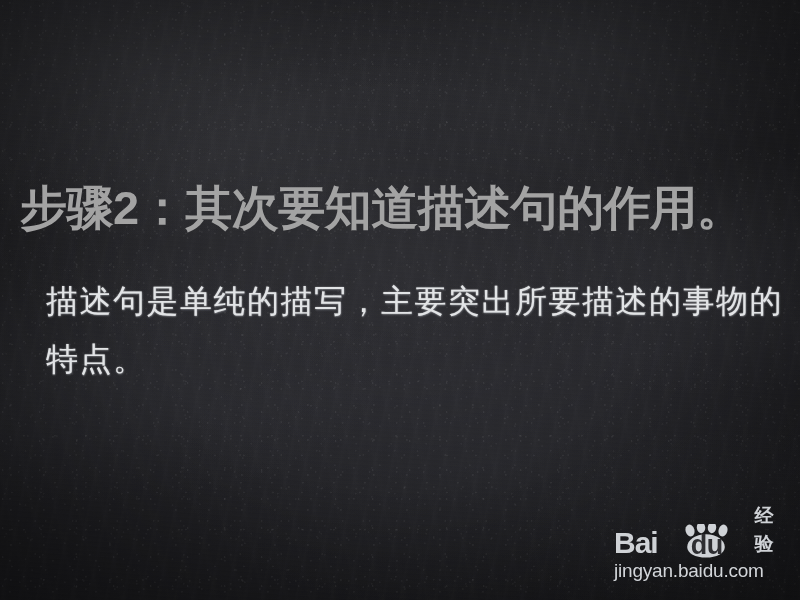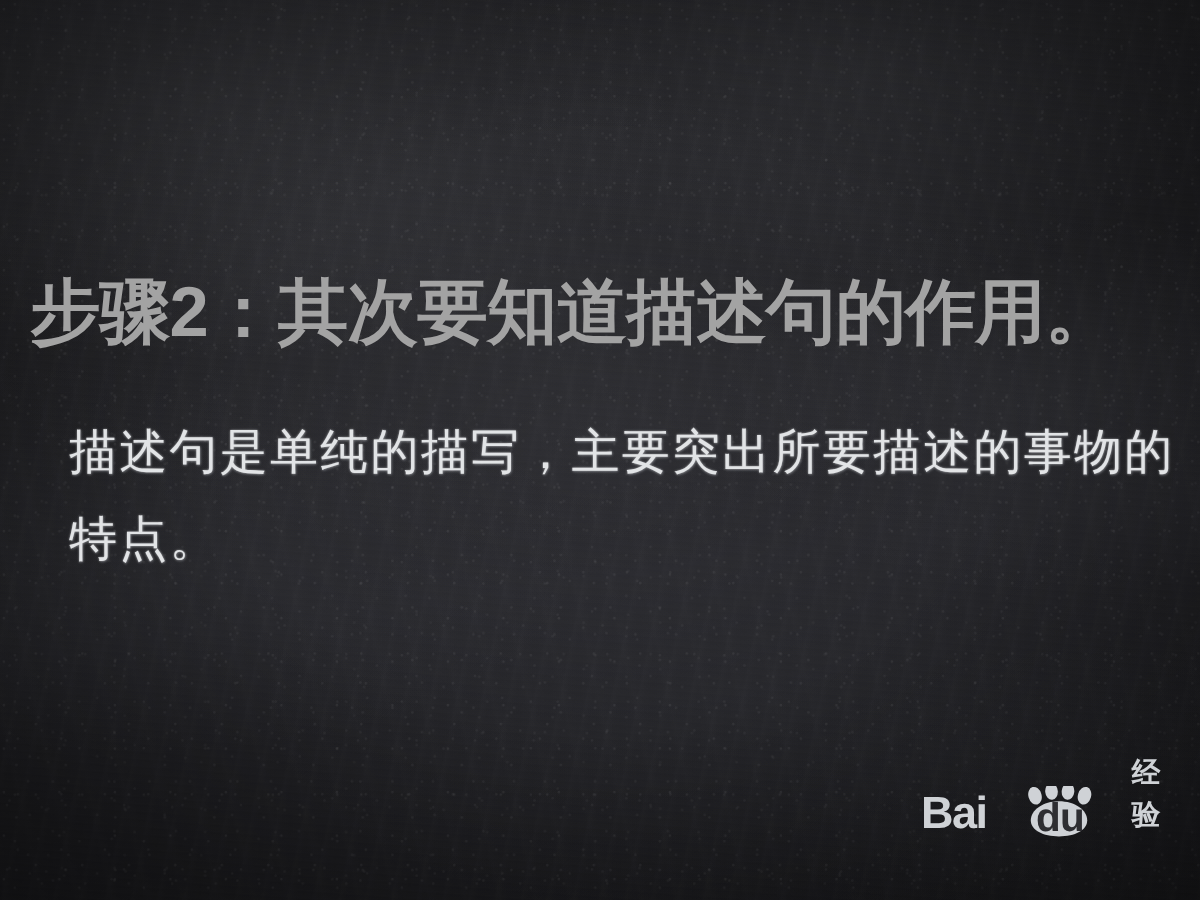--- a/index.html
+++ b/index.html
@@ -219,15 +219,16 @@
 
           <path d="M24 10.2 C 34.6 10.2 42.8 16.0 42.8 23.0 C 42.8 29.4 34.6 33.6 24 33.6
                    C 13.4 33.6 5.2 29.4 5.2 23.0 C 5.2 16.0 13.4 10.2 24 10.2 Z" fill="#cfd2d6"></path>
         </svg>
         <span class="wm-du">du</span>
       </span>
 
       <span class="wm-jingyan">经验</span>
     </div>
 
+    <div class="wm-url">jingyan.baidu.com</div>
   </div>
 
 </div>
 
 </body></html>

